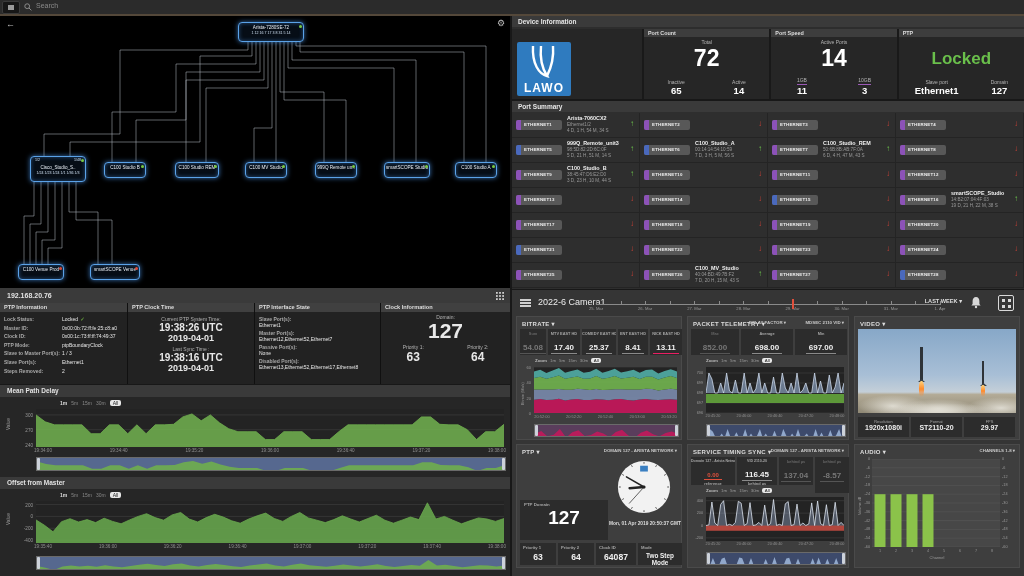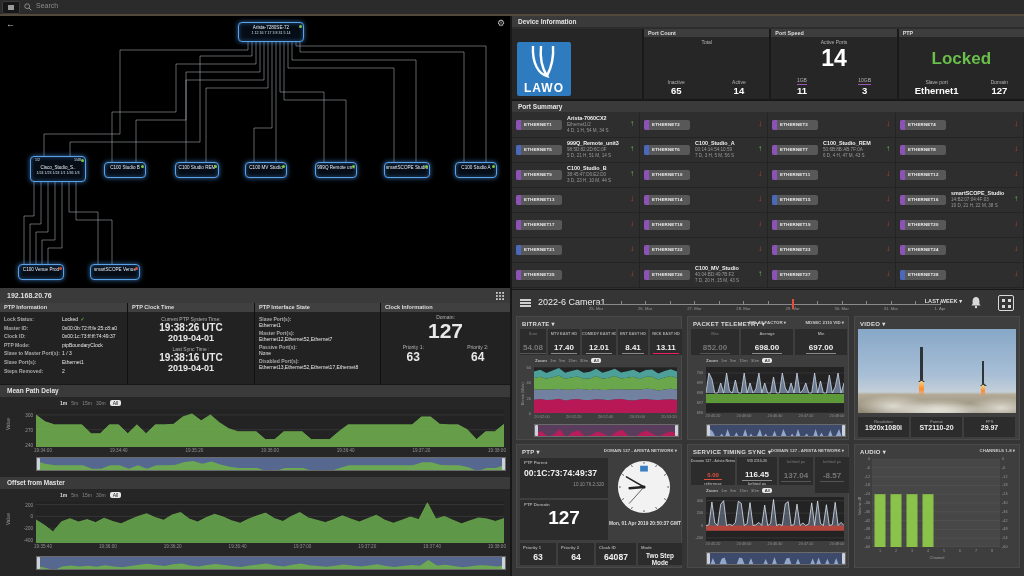--- a/index.html
+++ b/index.html
@@ -355,20 +355,21 @@
           <svg width="54" height="40" viewBox="0 0 54 40">
               <path d="M16 4 C15 22 22 32 30 34 C25 26 23 14 24 4" fill="none" stroke="#fff" stroke-width="2.4"></path>
               <path d="M36 4 C37 16 34 26 30 34" fill="none" stroke="#fff" stroke-width="2.4"></path>
             </svg>
           <div class="lw">LAWO</div>
         </div>
       </div>
       <div class="di-col">
         <div class="shead">Port Count</div>
         <div class="di-toplabel">Total</div>
+        <div class="di-big">72</div>
         <div class="di-stats">
           <div>
               <div class="lab">Inactive</div>
               <div class="val">65</div>
             </div>
           <div>
               <div class="lab">Active</div>
               <div class="val">14</div>
             </div>
         </div>
@@ -687,21 +688,21 @@
           <i style="right:2.5px;top:2.5px"></i>
           <i style="left:2.5px;bottom:2.5px"></i>
           <i style="right:2.5px;bottom:2.5px"></i>
         </div>
     </div>
 
     <div class="panel" id="pn-bitrate" style="left:4px;top:26px;width:166px;height:124px">
         <div class="ptitle">BITRATE ▾</div>
         <div class="statbox muted" style="left: 3px; top: 12px; width: 26px; height: 26px;"><div class="sl">Sum</div><div class="sv">54.08</div><div class="su">Mb/s</div></div>
         <div class="statbox" style="left: 31px; top: 12px; width: 32px; height: 26px;"><div class="sl">MTV EAST HD</div><div class="sv">17.40</div><div class="su">Mb/s</div></div>
-        <div class="statbox" style="left: 65px; top: 12px; width: 34px; height: 26px;"><div class="sl">COMEDY EAST HD</div><div class="sv">12.01</div><div class="su">Mb/s</div></div>
+        <div class="statbox" style="left: 65px; top: 12px; width: 34px; height: 26px;"><div class="sl">COMEDY EAST HD</div><div class="sv">25.37</div><div class="su">Mb/s</div></div>
         <div class="statbox" style="left: 101px; top: 12px; width: 30px; height: 26px;"><div class="sl">ENT EAST HD</div><div class="sv">8.41</div><div class="su">Mb/s</div></div>
         <div class="statbox accent" style="left: 133px; top: 12px; width: 32px; height: 26px;"><div class="sl">NICK EAST HD</div><div class="sv">13.11</div><div class="su">Mb/s</div></div>
         <div class="zoomrow" style="left: 18px; top: 41px;"><b>Zoom</b><span>1m</span><span>5m</span><span>15m</span><span>30m</span><span class="sel">All</span></div>
         <div class="plotbg" style="left: 17px; top: 50px; width: 143px; height: 46px;"><svg width="143" height="46">
             <line x1="0" y1="0" x2="143" y2="0" stroke="#3d3d3d" stroke-width="0.7"></line>
             <line x1="0" y1="15.333333333333336" x2="143" y2="15.333333333333336" stroke="#3d3d3d" stroke-width="0.7"></line>
             <line x1="0" y1="30.66666666666667" x2="143" y2="30.66666666666667" stroke="#3d3d3d" stroke-width="0.7"></line>
             <line x1="0" y1="46" x2="143" y2="46" stroke="#3d3d3d" stroke-width="0.7"></line>
             <path d="M0.0,32.7 L6.2,32.1 L12.4,33.1 L18.7,32.8 L24.9,31.7 L31.1,33.4 L37.3,32.4 L43.5,32.0 L49.7,33.0 L56.0,32.9 L62.2,32.2 L68.4,32.6 L74.6,33.3 L80.8,32.3 L87.0,31.9 L93.3,33.0 L99.5,33.4 L105.7,32.4 L111.9,32.0 L118.1,32.7 L124.3,33.1 L130.6,32.5 L136.8,32.2 L143.0,32.7 L143.0,46.0 L136.8,46.0 L130.6,46.0 L124.3,46.0 L118.1,46.0 L111.9,46.0 L105.7,46.0 L99.5,46.0 L93.3,46.0 L87.0,46.0 L80.8,46.0 L74.6,46.0 L68.4,46.0 L62.2,46.0 L56.0,46.0 L49.7,46.0 L43.5,46.0 L37.3,46.0 L31.1,46.0 L24.9,46.0 L18.7,46.0 L12.4,46.0 L6.2,46.0 L0.0,46.0 Z" fill="#c2185b" opacity="0.95"></path>
             <path d="M0.0,22.6 L6.2,22.6 L12.4,22.4 L18.7,22.5 L24.9,21.9 L31.1,22.7 L37.3,22.8 L43.5,21.8 L49.7,22.2 L56.0,23.0 L62.2,21.9 L68.4,22.9 L74.6,22.7 L80.8,22.3 L87.0,22.2 L93.3,22.5 L99.5,22.5 L105.7,22.6 L111.9,21.8 L118.1,22.1 L124.3,23.5 L130.6,22.5 L136.8,21.7 L143.0,22.6 L143.0,32.7 L136.8,32.2 L130.6,32.5 L124.3,33.1 L118.1,32.7 L111.9,32.0 L105.7,32.4 L99.5,33.4 L93.3,33.0 L87.0,31.9 L80.8,32.3 L74.6,33.3 L68.4,32.6 L62.2,32.2 L56.0,32.9 L49.7,33.0 L43.5,32.0 L37.3,32.4 L31.1,33.4 L24.9,31.7 L18.7,32.8 L12.4,33.1 L6.2,32.1 L0.0,32.7 Z" fill="#7787a8" opacity="0.95"></path>
@@ -775,25 +776,20 @@
           <div class="sv">ST2110-20</div>
         </div>
         <div class="vinfo" style="left: 109px; top: 100px; width: 51px; height: 20px;">
           <div class="sl">FPS</div>
           <div class="sv">29.97</div>
         </div>
       </div>
     <div class="panel" id="pn-ptp" style="left:4px;top:154px;width:166px;height:124px">
         <div class="ptitle">PTP ▾</div>
         <div class="pdrop" style="right: 4px;">DOMAIN 127 - ARISTA NETWORK ▾</div>
-        <div class="box" style="left: 3px; top: 13px; width: 88px; height: 40px;">
-          <div class="bl">PTP Parent</div>
-          <div style="color: rgb(240, 240, 240); font-size: 8.6px; font-weight: bold; padding: 3px 0px 0px 4px;">00:1C:73:74:49:37</div>
-          <div style="color: rgb(153, 153, 153); font-size: 4.6px; text-align: right; padding: 4px 4px 0px 0px;">10.10.76.2:320</div>
-        </div>
         <div class="box" style="left: 3px; top: 55px; width: 88px; height: 40px;">
           <div class="bl">PTP Domain</div>
           <div style="color: rgb(255, 255, 255); font-size: 19px; font-weight: bold; text-align: center;">127</div>
         </div>
         <div style="position: absolute; left: 98px; top: 13px; width: 58px; height: 58px;"><svg width="58" height="58" viewBox="0 0 60 60">
             <circle cx="30" cy="30" r="27" fill="#f2f2f2"></circle>
             <line x1="30" y1="6" x2="30" y2="4" stroke="#555" stroke-width="1"></line>
             <line x1="42" y1="9.215390309173472" x2="43" y2="7.483339501604593" stroke="#555" stroke-width="1"></line>
             <line x1="50.78460969082653" y1="17.999999999999996" x2="52.5166604983954" y2="16.999999999999996" stroke="#555" stroke-width="1"></line>
             <line x1="54" y1="30" x2="56" y2="30" stroke="#555" stroke-width="1"></line>

